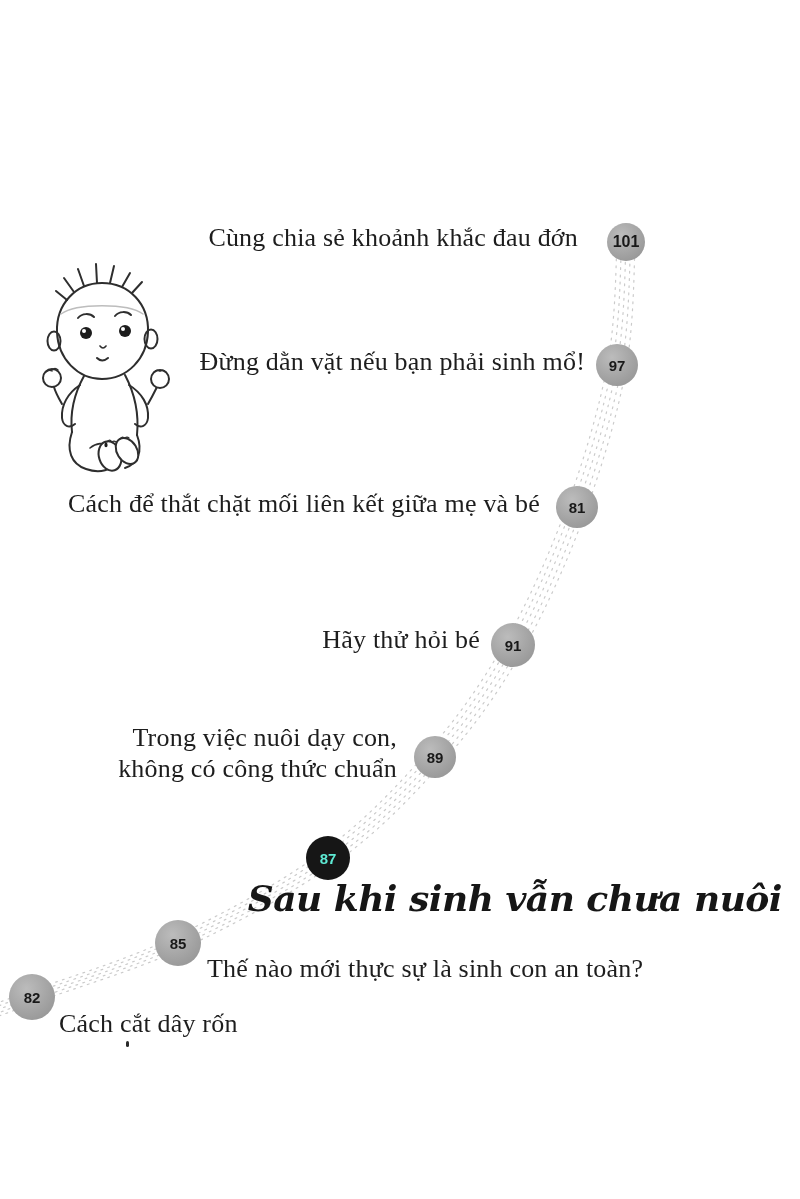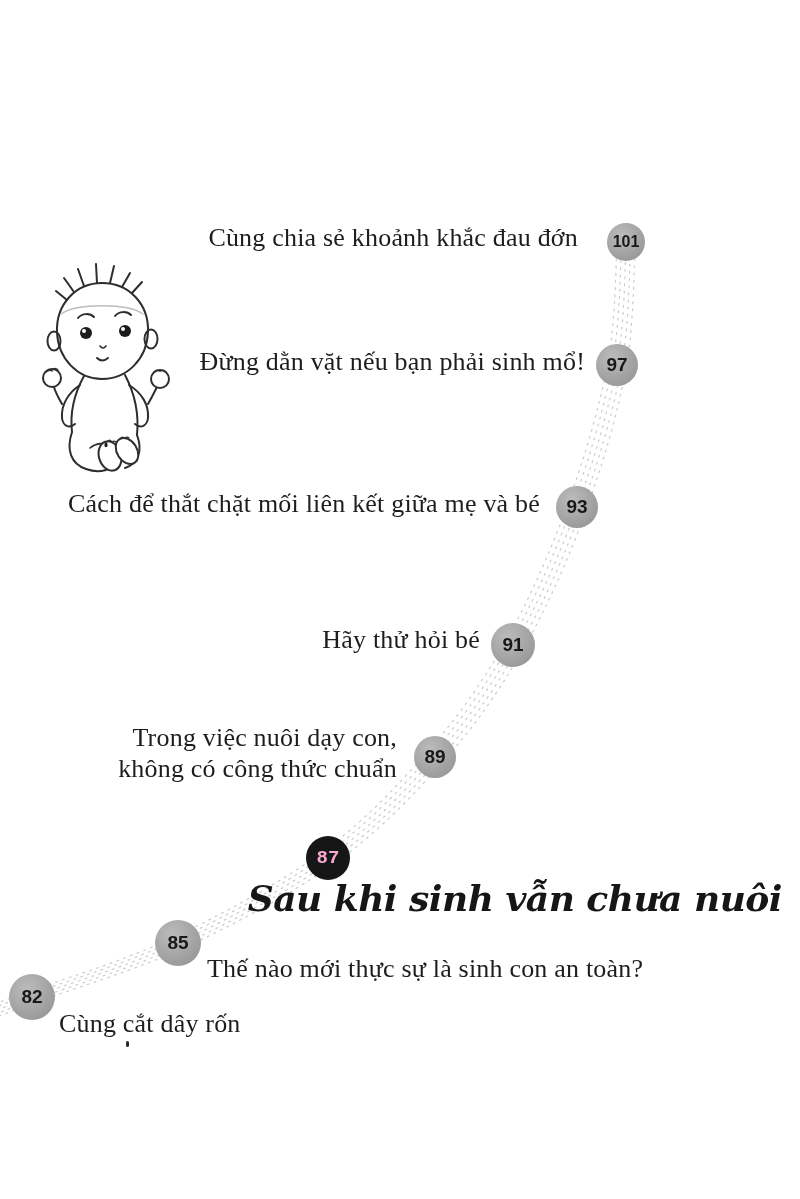--- a/index.html
+++ b/index.html
@@ -16,25 +16,25 @@
   .toc{
     position:absolute;z-index:3;
     font-size:26px;line-height:34px;
     white-space:nowrap;letter-spacing:.2px;
   }
   .toc .line{white-space:nowrap;line-height:31px;margin-left:28px;}
   .badge{
     position:absolute;z-index:4;border-radius:50%;
     display:flex;align-items:center;justify-content:center;
     font-family:"Liberation Sans", sans-serif;
-    font-weight:700;font-size:19px;color:#181818;
+    font-weight:700;font-size:15px;color:#181818;
     background:radial-gradient(circle at 38% 32%, #bcbcbc 0%, #a5a5a5 50%, #8f8f8f 100%);
   }
   .badge.small-num{font-size:16px;}
-  .badge.dark{background:#161616;color:#f9a8d4;font-family:Liberation Mono, monospace;}
+  .badge.dark{background:#161616;color:#5eead4;}
   .chapter-prefix,.chapter-title{
     position:absolute;z-index:3;white-space:nowrap;
     font-family:"DejaVu Serif", serif;
     font-style:italic;font-weight:700;
     color:#161616;letter-spacing:-0.5px;
   }
   .chapter-prefix{left:370px;top:838px;font-size:32px;line-height:40px;}
   .chapter-title{right:18px;top:876px;font-size:36px;line-height:44px;}
   .speck{position:absolute;z-index:3;width:3px;height:6px;background:#2a2a2a;border-radius:2px;}
   
@@ -131,27 +131,27 @@
 
   <div class="toc e0">Cùng chia sẻ khoảnh khắc đau đớn</div>
   <div class="toc e1">Đừng dằn vặt nếu bạn phải sinh mổ!</div>
   <div class="toc e2">Cách để thắt chặt mối liên kết giữa mẹ và bé</div>
   <div class="toc e3">Hãy thử hỏi bé</div>
   <div class="toc e4">
     <div class="line">Trong việc nuôi dạy con,</div>
     <div class="line">không có công thức chuẩn</div>
   </div>
   <div class="toc e5">Thế nào mới thực sự là sinh con an toàn?</div>
-  <div class="toc e6">Cùng cắt dây rốn</div>
+  <div class="toc e6">Cách cắt dây rốn</div>
 
   <div class="chapter-title">Sau khi sinh vẫn chưa nuôi</div>
 
   <div class="badge small-num b101">101</div>
   <div class="badge b97">97</div>
-  <div class="badge b93">93</div>
+  <div class="badge b93">81</div>
   <div class="badge b91">91</div>
   <div class="badge b89">89</div>
   <div class="badge dark b87">87</div>
   <div class="badge b85">85</div>
   <div class="badge b82">82</div>
 
   <div class="speck" style="left:126px;top:1041px;"></div>
 
 </div>
 

